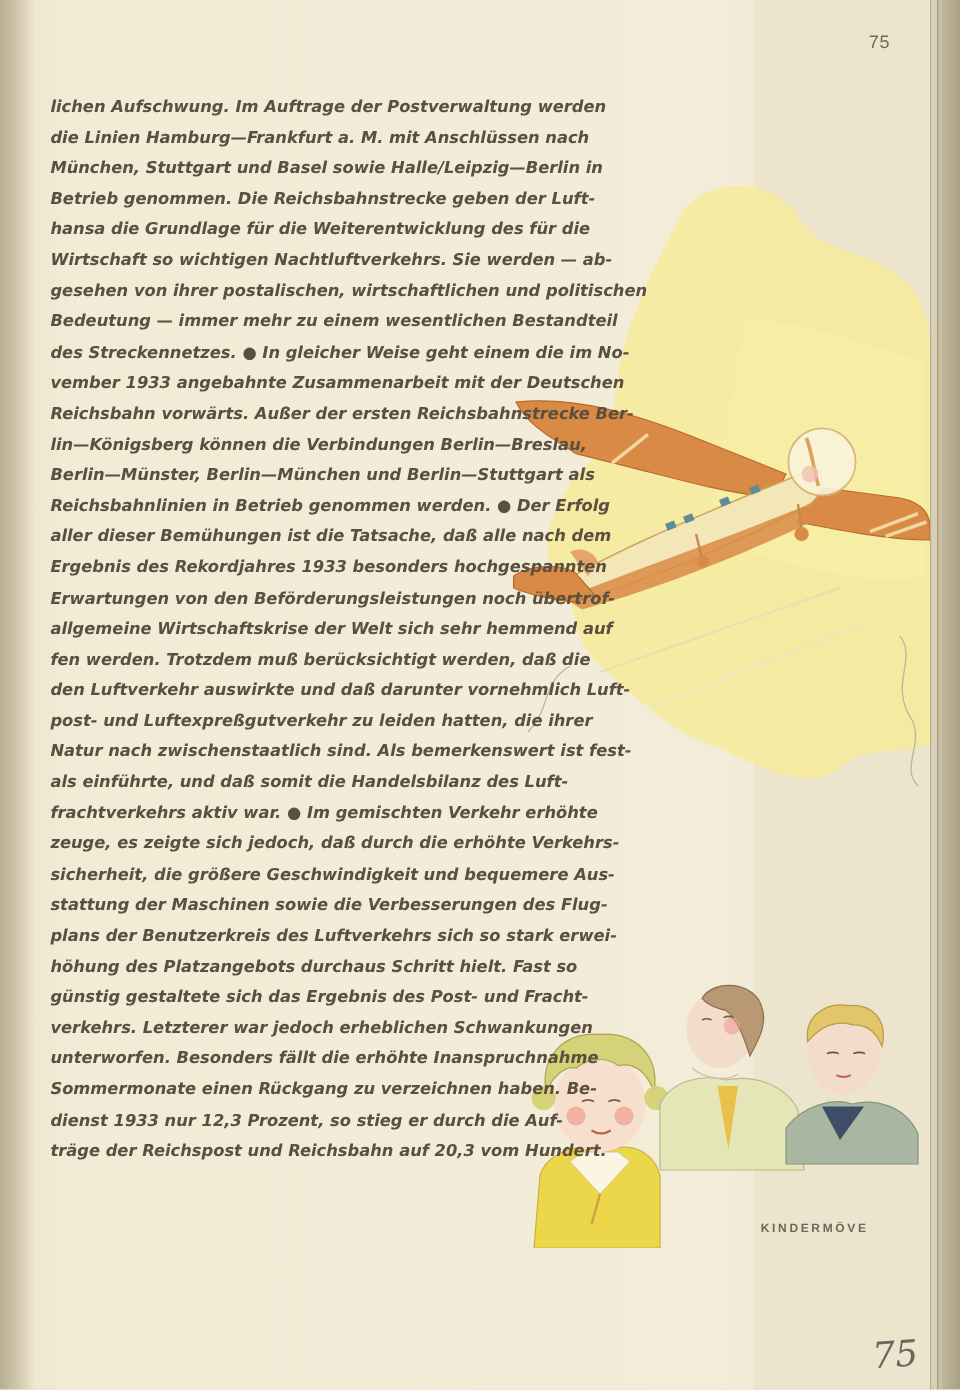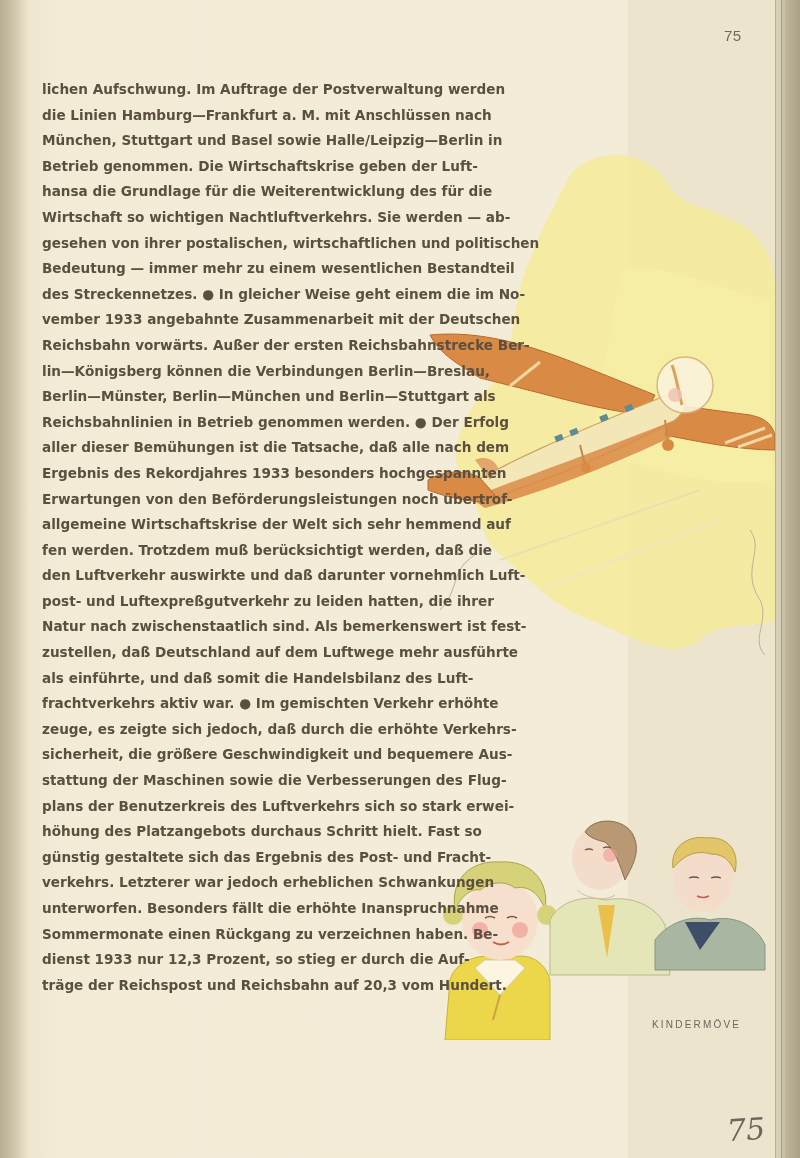--- a/index.html
+++ b/index.html
@@ -21,31 +21,31 @@
   }
   .edge-1 { left: 775px; width: 6px; background: #d8d0b6; border-left: 1px solid #b9b095; }
   .edge-2 { left: 781px; width: 4px; background: #c9c0a5; border-left: 1px solid #a59c82; }
   .edge-3 { left: 785px; width: 15px; background: linear-gradient(90deg, #bfb69c, #a9a086); }
   .page-number {
     position: absolute; left: 724px; top: 27px; font-size: 15px; color: #6f6a5e;
     font-family: "Liberation Sans", sans-serif; letter-spacing: 0.5px;
   }
   .text-column {
     position: absolute; left: 42px; top: 77px; width: 402px;
-    color: #5b4f3f; font-size: 13.6px; line-height: 25.6px; font-weight: bold;
+    color: #5b4f3f; font-size: 13.6px; line-height: 25.6px; font-weight: bold; font-style: italic;
   }
   .text-line {
     display: block; white-space: nowrap; text-align: justify; text-align-last: justify;
     height: 25.6px; overflow: visible;
   }
   .text-line.last { text-align-last: justify; }
   .illus { position: absolute; }
   .signature-label {
-    position: absolute; left: 652px; top: 1019px; font-size: 10px; letter-spacing: 2.2px;
-    color: #6d675c; font-family: "Liberation Sans", sans-serif; font-weight: normal;
+    position: absolute; left: 634px; top: 1019px; font-size: 10px; letter-spacing: 2.2px;
+    color: #6d675c; font-family: "Liberation Sans", sans-serif; font-weight: bold;
   }
   .handwritten {
     position: absolute; left: 727px; top: 1112px; font-size: 30px; color: #6c675e;
     font-family: "DejaVu Serif", serif; font-style: italic; transform: rotate(-4deg);
   }
 </style>
 </head>
 <body>
 
 <div class="page">
@@ -127,40 +127,39 @@
       <path d="M262,86 q6,3 12,0" stroke="#c0614f" stroke-width="1.6" fill="none"></path>
     </g>
   </svg>
 
   <div class="signature-label">KINDERMÖVE</div>
 
   <div class="text-column">
     <span class="text-line">lichen Aufschwung. Im Auftrage der Postverwaltung werden</span>
     <span class="text-line">die Linien Hamburg—Frankfurt a. M. mit Anschlüssen nach</span>
     <span class="text-line">München, Stuttgart und Basel sowie Halle/Leipzig—Berlin in</span>
-    <span class="text-line">Betrieb genommen. Die Wirtschaftskrise geben der Luft-</span>
+    <span class="text-line">Betrieb genommen. Die Reichsbahnstrecke geben der Luft-</span>
     <span class="text-line">hansa die Grundlage für die Weiterentwicklung des für die</span>
     <span class="text-line">Wirtschaft so wichtigen Nachtluftverkehrs. Sie werden — ab-</span>
     <span class="text-line">gesehen von ihrer postalischen, wirtschaftlichen und politischen</span>
     <span class="text-line">Bedeutung — immer mehr zu einem wesentlichen Bestandteil</span>
     <span class="text-line">des Streckennetzes. ● In gleicher Weise geht einem die im No-</span>
     <span class="text-line">vember 1933 angebahnte Zusammenarbeit mit der Deutschen</span>
     <span class="text-line">Reichsbahn vorwärts. Außer der ersten Reichsbahnstrecke Ber-</span>
     <span class="text-line">lin—Königsberg können die Verbindungen Berlin—Breslau,</span>
     <span class="text-line">Berlin—Münster, Berlin—München und Berlin—Stuttgart als</span>
     <span class="text-line">Reichsbahnlinien in Betrieb genommen werden. ● Der Erfolg</span>
     <span class="text-line">aller dieser Bemühungen ist die Tatsache, daß alle nach dem</span>
     <span class="text-line">Ergebnis des Rekordjahres 1933 besonders hochgespannten</span>
     <span class="text-line">Erwartungen von den Beförderungsleistungen noch übertrof-</span>
     <span class="text-line">allgemeine Wirtschaftskrise der Welt sich sehr hemmend auf</span>
     <span class="text-line">fen werden. Trotzdem muß berücksichtigt werden, daß die</span>
     <span class="text-line">den Luftverkehr auswirkte und daß darunter vornehmlich Luft-</span>
     <span class="text-line">post- und Luftexpreßgutverkehr zu leiden hatten, die ihrer</span>
     <span class="text-line">Natur nach zwischenstaatlich sind. Als bemerkenswert ist fest-</span>
-    <span class="text-line">zustellen, daß Deutschland auf dem Luftwege mehr ausführte</span>
     <span class="text-line">als einführte, und daß somit die Handelsbilanz des Luft-</span>
     <span class="text-line">frachtverkehrs aktiv war. ● Im gemischten Verkehr erhöhte</span>
     <span class="text-line">zeuge, es zeigte sich jedoch, daß durch die erhöhte Verkehrs-</span>
     <span class="text-line">sicherheit, die größere Geschwindigkeit und bequemere Aus-</span>
     <span class="text-line">stattung der Maschinen sowie die Verbesserungen des Flug-</span>
     <span class="text-line">plans der Benutzerkreis des Luftverkehrs sich so stark erwei-</span>
     <span class="text-line">höhung des Platzangebots durchaus Schritt hielt. Fast so</span>
     <span class="text-line">günstig gestaltete sich das Ergebnis des Post- und Fracht-</span>
     <span class="text-line">verkehrs. Letzterer war jedoch erheblichen Schwankungen</span>
     <span class="text-line">unterworfen. Besonders fällt die erhöhte Inanspruchnahme</span>

